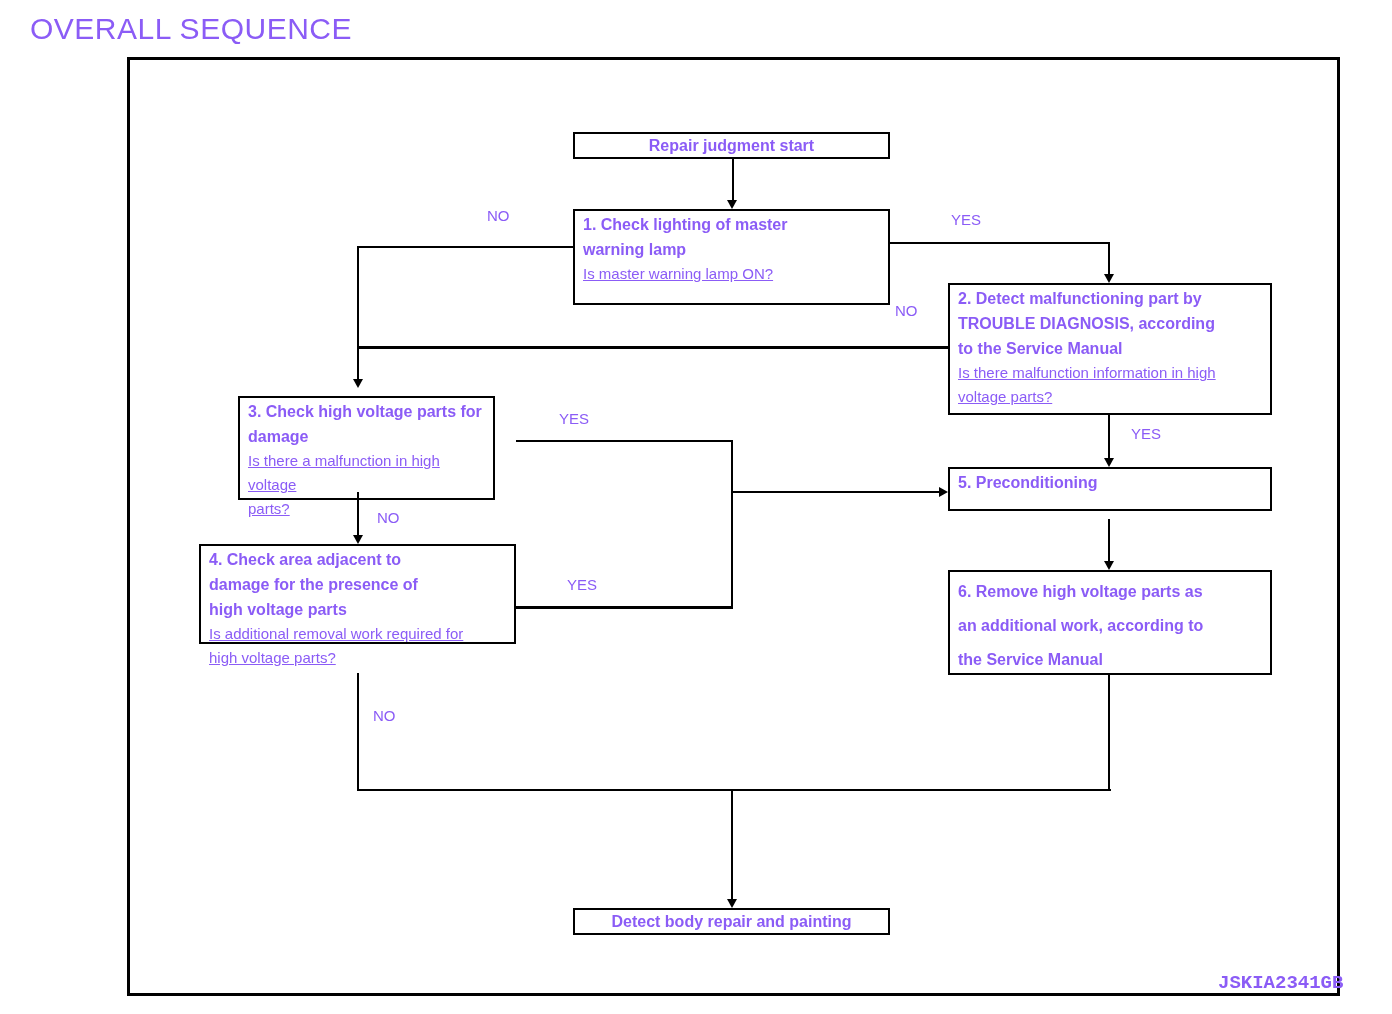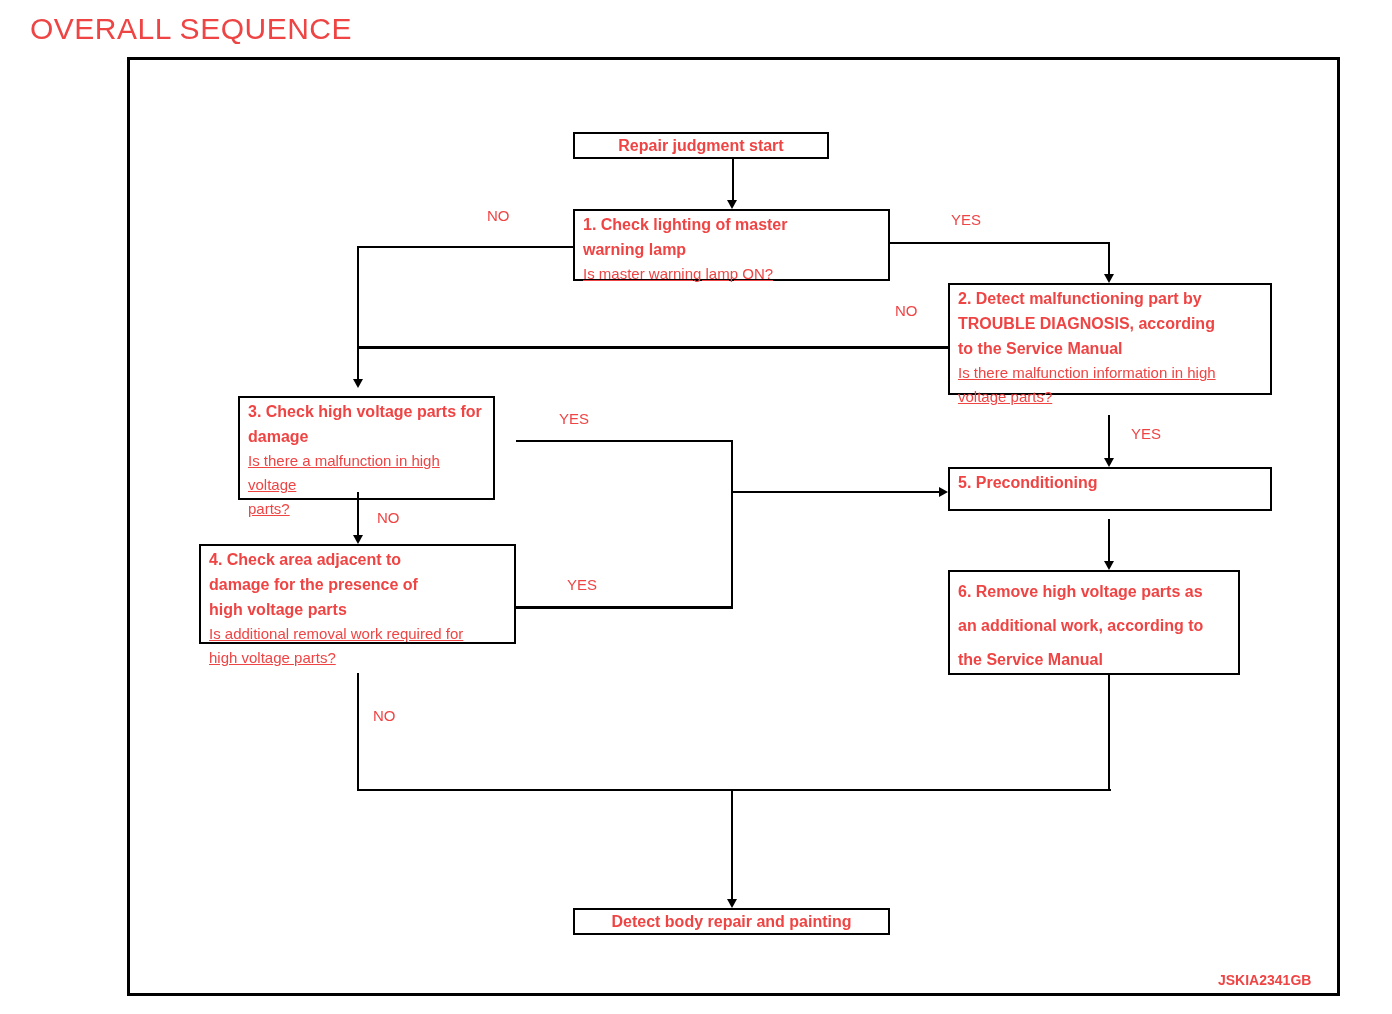--- a/index.html
+++ b/index.html
@@ -1,18 +1,18 @@
 <!DOCTYPE html>
 <html><head>
 <meta charset="utf-8">
 <style>
   html,body{margin:0;padding:0;background:#ffffff;}
   #page{
     position:relative;width:1392px;height:1014px;background:#ffffff;
-    font-family:"Liberation Sans",sans-serif;color:#ef4444;overflow:hidden;
+    font-family:"Liberation Sans",sans-serif;color:#8b5cf6;overflow:hidden;
   }
   .page-title{
     position:absolute;left:30px;top:12px;font-size:30px;font-weight:400;
     letter-spacing:0.5px;white-space:nowrap;
   }
   .frame{
     position:absolute;left:127px;top:57px;width:1213px;height:939px;
     border:3px solid #000;box-sizing:border-box;background:#fff;
   }
   .box{
@@ -31,42 +31,42 @@
   .arr-d{
     position:absolute;width:0;height:0;
     border-left:5px solid transparent;border-right:5px solid transparent;
     border-top:9px solid #000;
   }
   .arr-r{
     position:absolute;width:0;height:0;
     border-top:5px solid transparent;border-bottom:5px solid transparent;
     border-left:9px solid #000;
   }
-  .figure-code{position:absolute;left:1218px;top:972px;font-size:14px;font-weight:bold;}
+  .figure-code{position:absolute;left:1218px;top:972px;font-size:19px;font-weight:bold;font-family:Liberation Mono, monospace;}
 </style>
 </head>
 <body>
 
 <div id="page">
 
   <div class="page-title">OVERALL SEQUENCE</div>
 
   <div class="frame"></div>
 
-  <div class="box terminal" style="left:573px;top:132px;width:256px;height:27px;">
+  <div class="box terminal" style="left:573px;top:132px;width:317px;height:27px;">
     <span>Repair judgment start</span>
   </div>
 
-  <div class="box" style="left:573px;top:209px;width:317px;height:72px;">
+  <div class="box" style="left:573px;top:209px;width:317px;height:96px;">
     <span class="t">1. Check lighting of master
 warning lamp</span>
     <span class="q">Is master warning lamp ON?</span>
   </div>
 
-  <div class="box" style="left:948px;top:283px;width:324px;height:112px;">
+  <div class="box" style="left:948px;top:283px;width:324px;height:132px;">
     <span class="t">2. Detect malfunctioning part by
 TROUBLE DIAGNOSIS, according
 to the Service Manual</span>
     <span class="q">Is there malfunction information in high
 voltage parts?</span>
   </div>
 
   <div class="box" style="left:199px;top:396px;width:257px;height:104px;margin-left:39px;">
     <span class="t">3. Check high voltage parts for
 damage</span>
@@ -79,21 +79,21 @@
 damage for the presence of
 high voltage parts</span>
     <span class="q">Is additional removal work required for
 high voltage parts?</span>
   </div>
 
   <div class="box" style="left:948px;top:467px;width:324px;height:44px;">
     <span class="t">5. Preconditioning</span>
   </div>
 
-  <div class="box wide-t" style="left:948px;top:570px;width:292px;height:105px;">
+  <div class="box wide-t" style="left:948px;top:570px;width:324px;height:105px;">
     <span class="t">6. Remove high voltage parts as
 an additional work, according to
 the Service Manual</span>
   </div>
 
   <div class="box terminal" style="left:573px;top:908px;width:317px;height:27px;">
     <span>Detect body repair and painting</span>
   </div>
 
   <div class="v" style="left:732px;top:159px;width:2px;height:42px;"></div>

